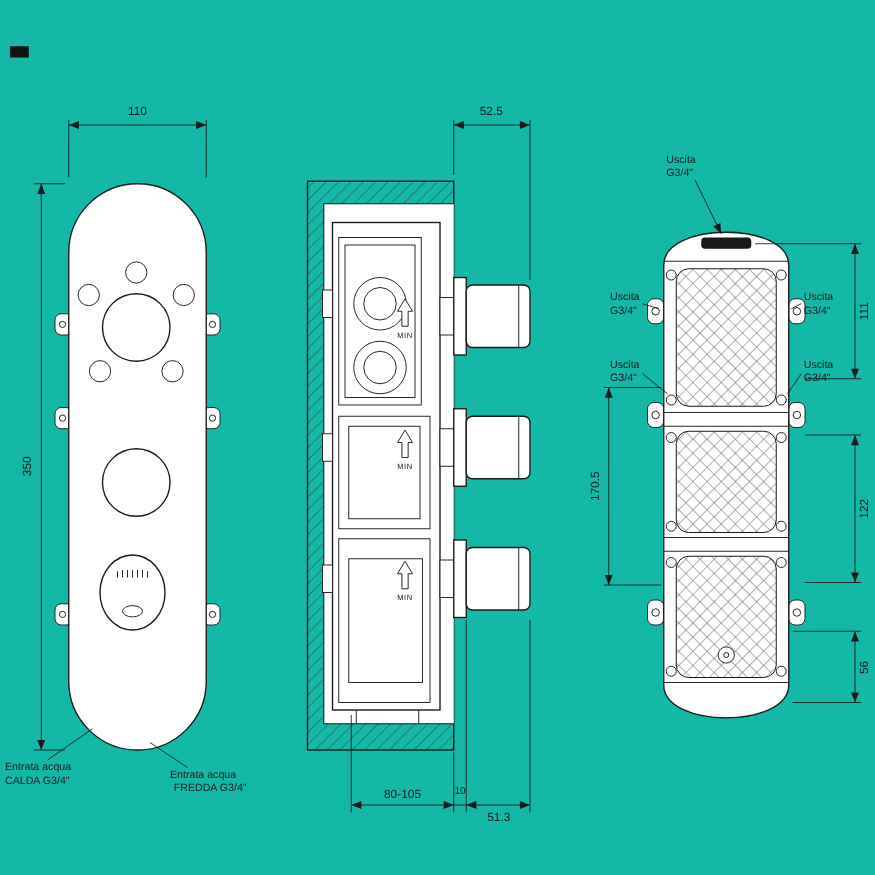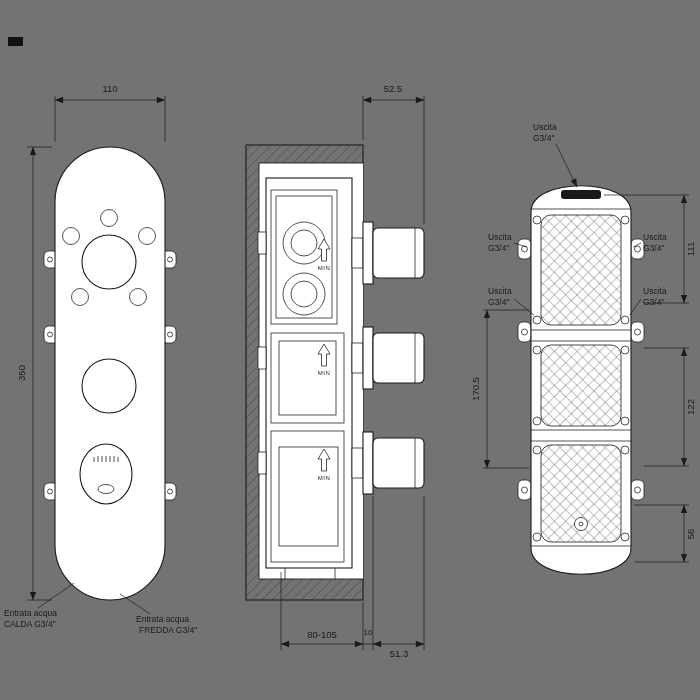--- a/index.html
+++ b/index.html
@@ -1,16 +1,16 @@
 <!DOCTYPE html>
 <html><head>
 <meta charset="utf-8">
 <style>
   html,body{margin:0;padding:0;background:#fff;}
-  .stage{width:700px;height:700px;position:relative;background:#737373;overflow:hidden;}
+  .stage{width:700px;height:700px;position:relative;background:#14b8a6;overflow:hidden;}
   svg text{font-family:"Liberation Sans","DejaVu Sans",sans-serif;fill:#1a1a1a;}
   .t-dim{font-size:9.5px;}
   .t-dim-s{font-size:8px;}
   .t-label{font-size:8.5px;}
   .t-min{font-size:6px;letter-spacing:.5px;}
   .ln{fill:none;stroke:#1a1a1a;stroke-width:1.1;}
   .ln2{fill:none;stroke:#1a1a1a;stroke-width:.75;}
   .lnw{fill:#fff;stroke:#1a1a1a;stroke-width:1.1;}
   .lnw2{fill:#fff;stroke:#1a1a1a;stroke-width:.75;}
   .dim{fill:none;stroke:#1a1a1a;stroke-width:.7;}

